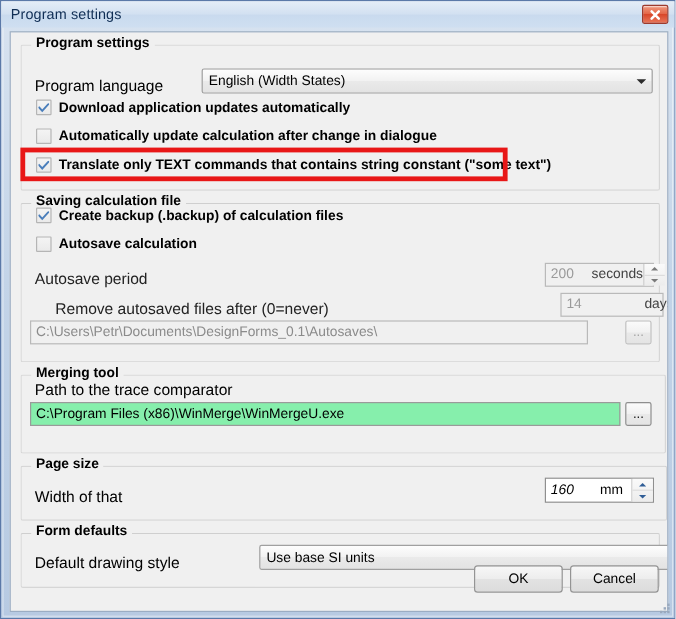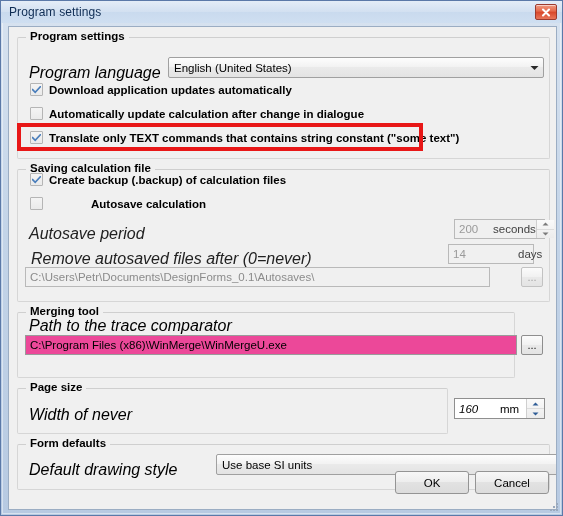--- a/index.html
+++ b/index.html
@@ -97,24 +97,23 @@
     background: #f0f0f0;
     padding: 0 4px;
     font-weight: bold;
     font-size: 11.5px;
     color: #000000;
     white-space: nowrap;
   }
 
   .lbl {
     position: absolute;
-    font-size: 16px;
+    font-size: 13px;
     color: #000;
     white-space: nowrap;
-    font-style: italic;
   }
 
   
   .cbrow {
     position: absolute;
     display: flex;
     align-items: center;
     white-space: nowrap;
     cursor: default;
     font-weight: bold;
@@ -175,21 +174,21 @@
     background: #f0f0f0;
     display: flex;
     align-items: center;
     padding-left: 4px;
     font-size: 11.5px;
     color: #8b8b8b;
     white-space: nowrap;
     overflow: hidden;
   }
   .tinput.green {
-    background: #ec4899;
+    background: #86efac;
     border-color: #9a9a9a;
     color: #000000;
   }
 
   
   .browse {
     position: absolute;
     box-sizing: border-box;
     width: 22px;
     height: 20px;
@@ -308,21 +307,21 @@
 
   <div class="client">
 
     <div class="group" style="left:8px; top:10px; width:533px; height:122px;">
       <span class="group-title">Program settings</span>
     </div>
 
     <span class="lbl" style="left:20px; top:37px;">Program language</span>
 
     <div class="combo" style="left:159px; top:30px; width:376px;">
-      <span class="cval">English (United States)</span>
+      <span class="cval">English (Width States)</span>
       <span class="arrow">
         <svg width="9" height="6" viewBox="0 0 9 6">
             <path d="M0.5 1 L4.5 5 L8.5 1 Z" fill="#2a2a2a"></path>
           </svg>
       </span>
     </div>
 
     <div class="cbrow" style="left:21px; top:56px;">
       <span class="cbox">
         <svg width="9" height="8" viewBox="0 0 9 8">
@@ -352,21 +351,21 @@
 
     <div class="cbrow" style="left:21px; top:146px;">
       <span class="cbox">
         <svg width="9" height="8" viewBox="0 0 9 8">
             <path d="M0.6 3.6 L3.2 6.4 L8.3 0.8" stroke="#4a7ebb" stroke-width="1.6" fill="none" stroke-linecap="square"></path>
           </svg>
       </span>
       <span class="txt">Create backup (.backup) of calculation files</span>
     </div>
 
-    <div class="cbrow" style="left:21px; top:170px;gap:42px;">
+    <div class="cbrow" style="left:21px; top:170px;">
       <span class="cbox"></span>
       <span class="txt">Autosave calculation</span>
     </div>
 
     <span class="lbl" style="left:20px; top:198px; color:#222;">Autosave period</span>
     <div class="spin" style="left:445px; top:192px; width:91px;">
       <span class="sval">200</span>
       <span class="sunit">seconds</span>
       <span class="btns">
         <span class="b">
@@ -375,55 +374,55 @@
             </svg>
         </span>
         <span class="b">
           <svg width="7" height="4" viewBox="0 0 7 4">
               <path d="M3.5 3.5 L0.5 0.5 L6.5 0.5 Z" fill="#7a7a7a"></path>
             </svg>
         </span>
       </span>
     </div>
 
-    <span class="lbl" style="left:22px; top:223px; color:#222;">Remove autosaved files after (0=never)</span>
-    <div class="spin" style="left:439px; top:217px; width:86px;gap:31px;">
+    <span class="lbl" style="left:37px; top:223px; color:#222;">Remove autosaved files after (0=never)</span>
+    <div class="spin" style="left:458px; top:217px; width:86px;gap:31px;">
       <span class="sval">14</span>
       <span class="sunit">days</span>
       <span class="btns">
         <span class="b">
           <svg width="7" height="4" viewBox="0 0 7 4">
               <path d="M3.5 0.5 L6.5 3.5 L0.5 3.5 Z" fill="#7a7a7a"></path>
             </svg>
         </span>
         <span class="b">
           <svg width="7" height="4" viewBox="0 0 7 4">
               <path d="M3.5 3.5 L0.5 0.5 L6.5 0.5 Z" fill="#7a7a7a"></path>
             </svg>
         </span>
       </span>
     </div>
 
     <div class="tinput" style="left:16px; top:240px; width:465px;">C:\Users\Petr\Documents\DesignForms_0.1\Autosaves\</div>
     <div class="browse" style="left:512px; top:240px;">...</div>
 
-    <div class="group" style="left:8px; top:285px; width:498px; height:66px;">
+    <div class="group" style="left:8px; top:285px; width:538px; height:66px;">
       <span class="group-title">Merging tool</span>
     </div>
 
     <span class="lbl" style="left:20px; top:290px;">Path to the trace comparator</span>
 
     <div class="tinput green" style="left:16px; top:308px; width:492px;">C:\Program Files (x86)\WinMerge\WinMergeU.exe</div>
     <div class="browse enabled" style="left:512px; top:308px;">...</div>
 
-    <div class="group" style="left:8px; top:361px; width:431px; height:46px;">
+    <div class="group" style="left:8px; top:361px; width:539px; height:46px;">
       <span class="group-title">Page size</span>
     </div>
 
-    <span class="lbl" style="left:20px; top:379px;">Width of never</span>
+    <span class="lbl" style="left:20px; top:379px;">Width of that</span>
 
     <div class="spin enabled" style="left:445px; top:371px; width:91px; height:21px;">
       <span class="sval">160</span>
       <span class="sunit" style="justify-content:center;">mm</span>
       <span class="btns">
         <span class="b">
           <svg width="7" height="4" viewBox="0 0 7 4">
               <path d="M3.5 0.5 L6.5 3.5 L0.5 3.5 Z" fill="#2f5d96"></path>
             </svg>
         </span>

